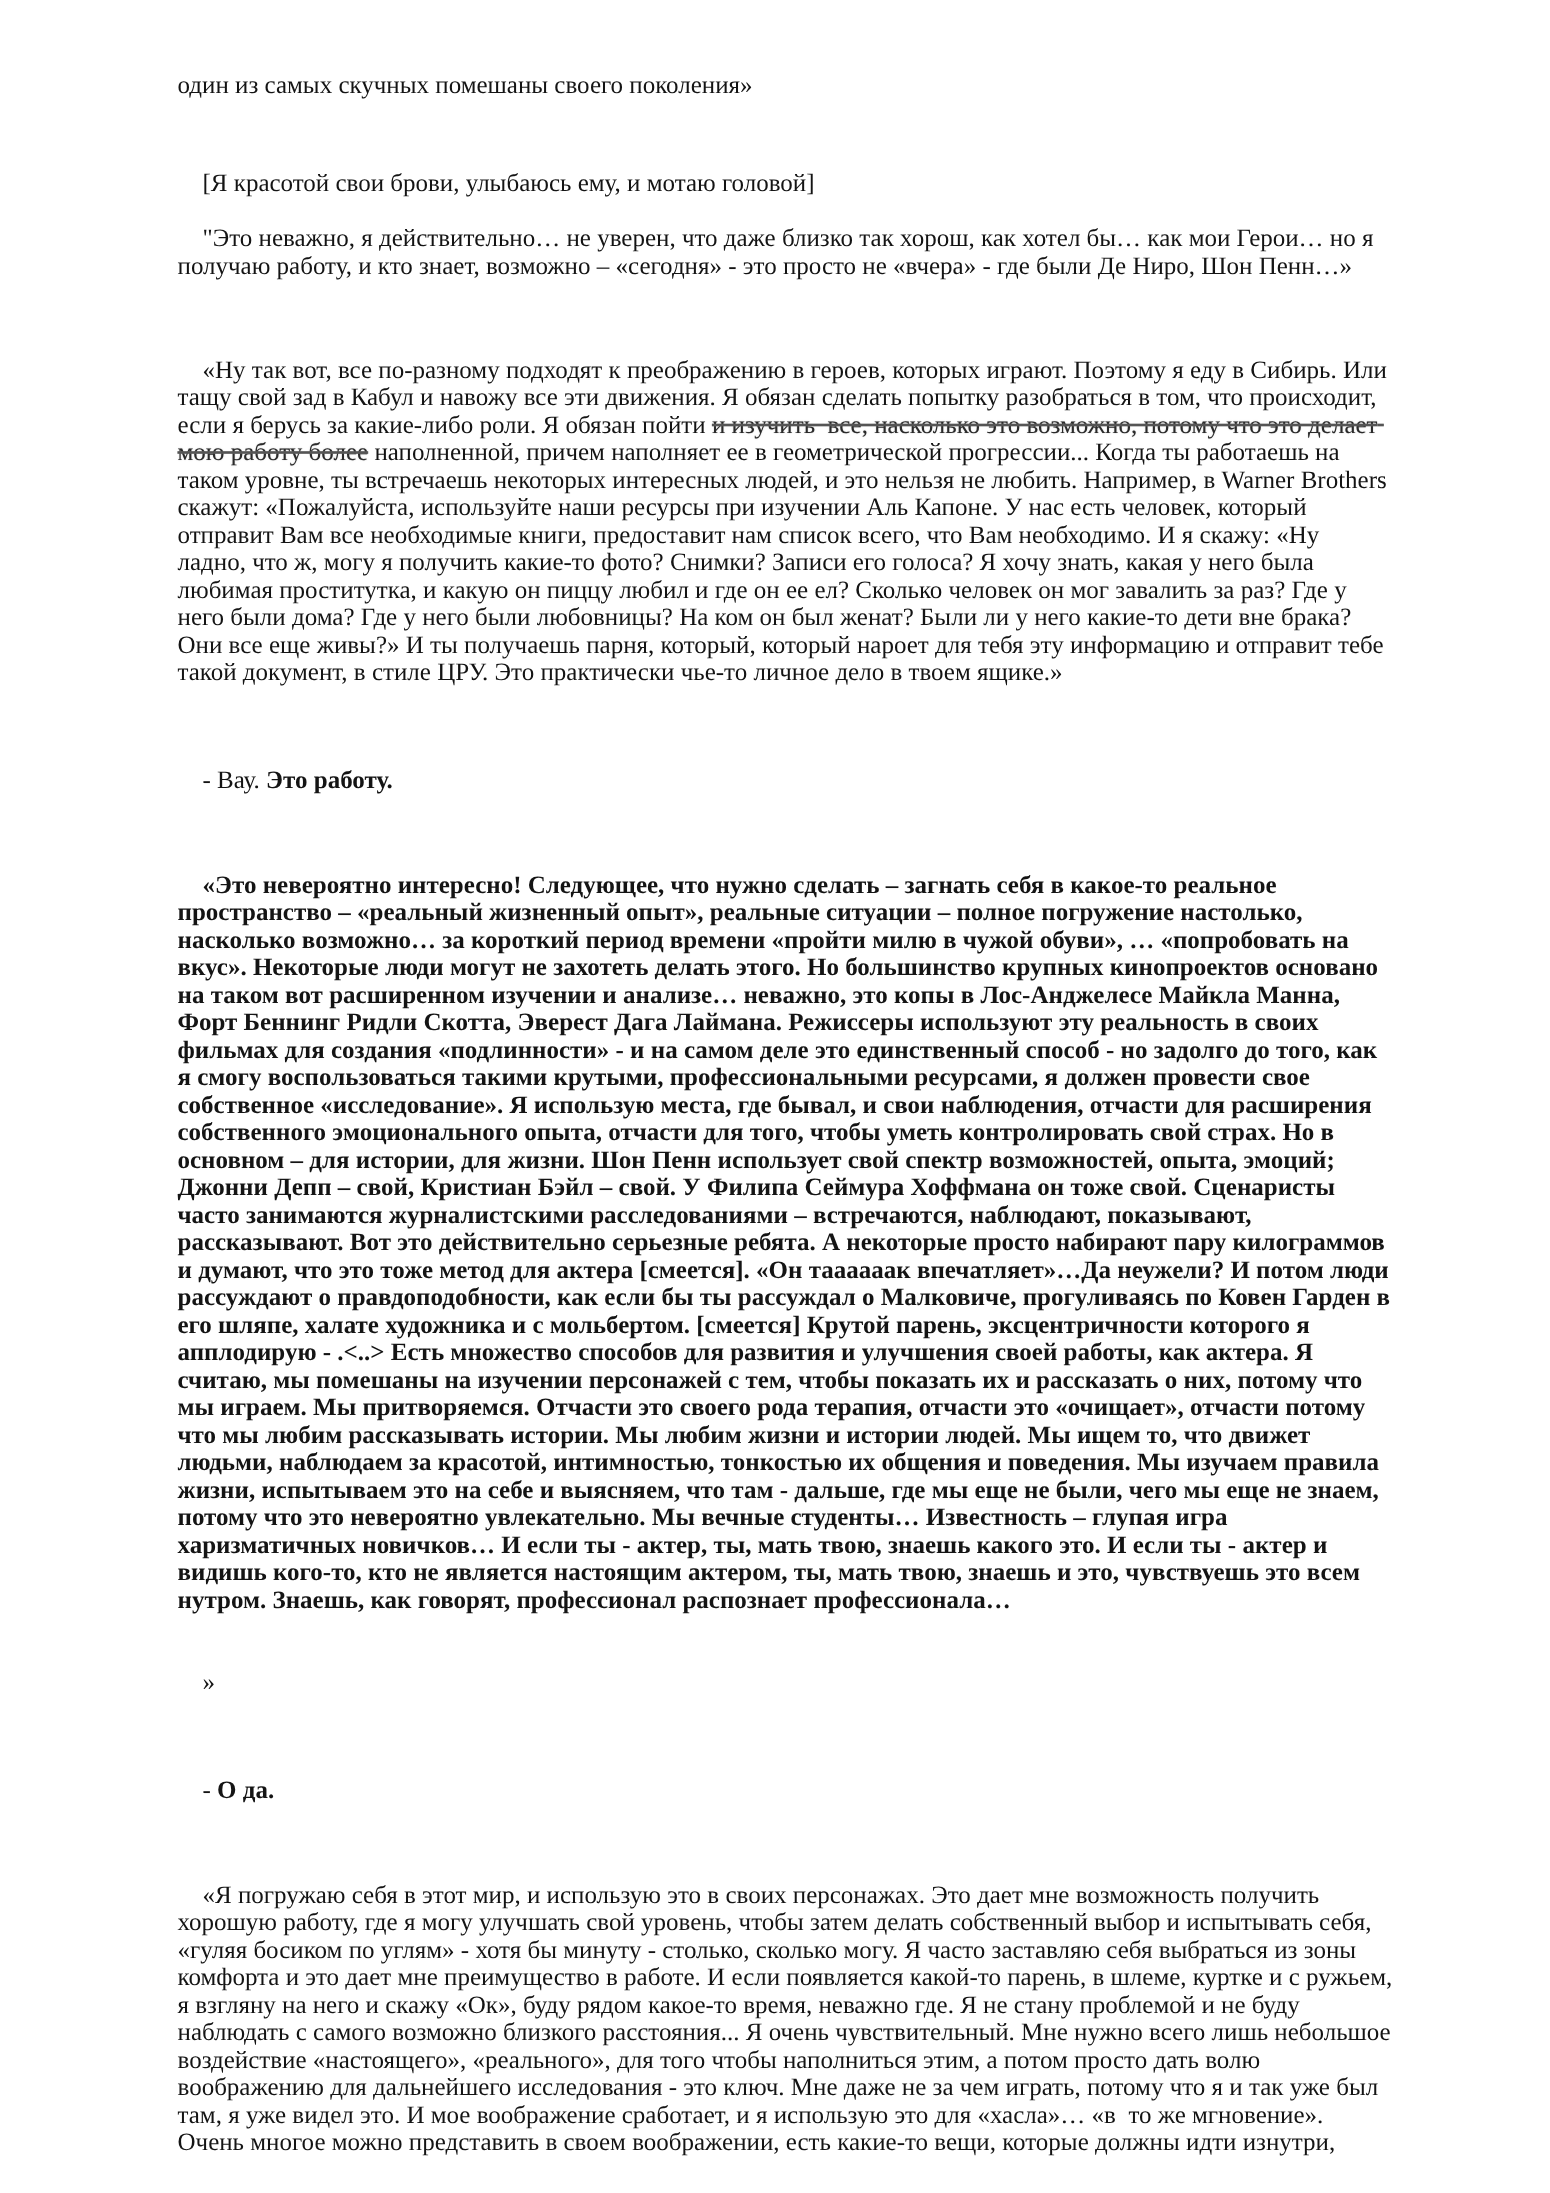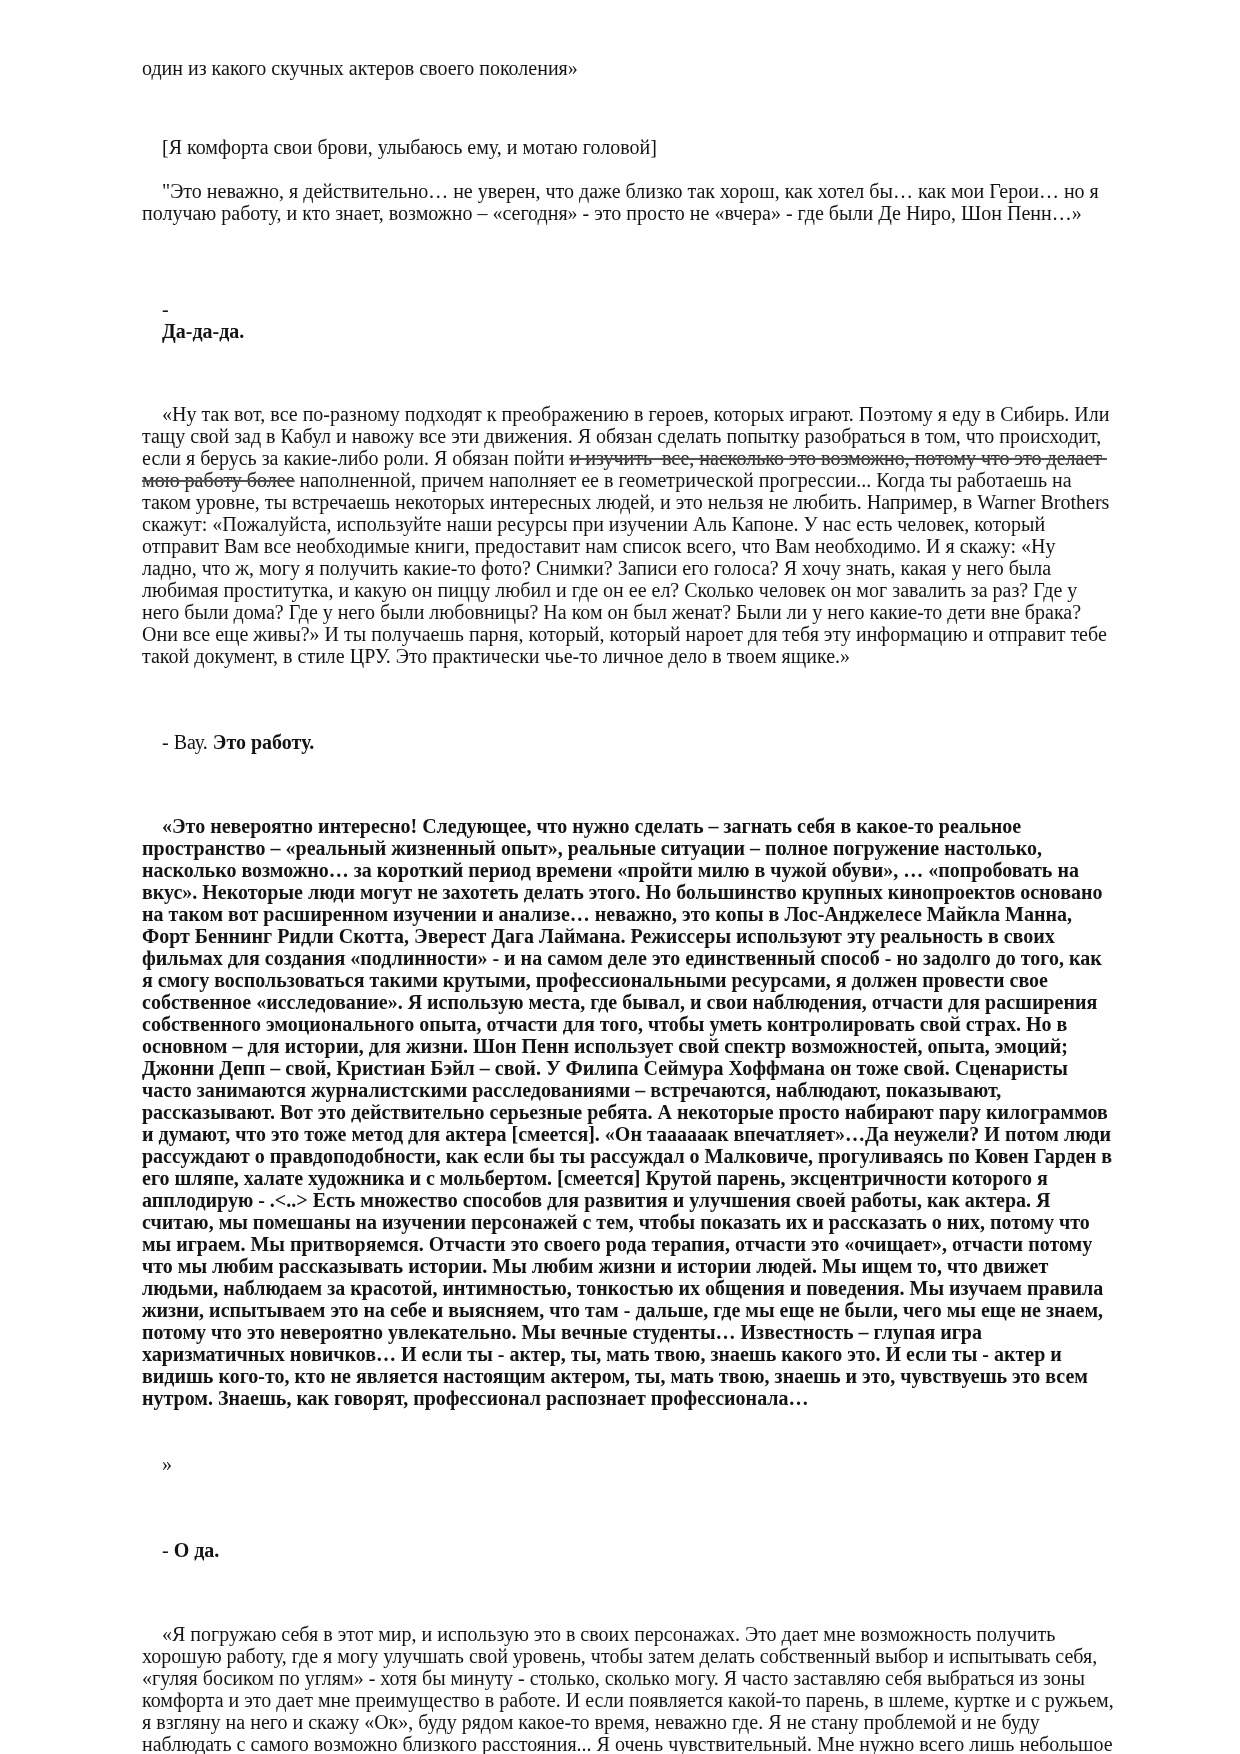--- a/index.html
+++ b/index.html
@@ -60,32 +60,28 @@
     text-shadow: 0 0 1px rgba(120,120,120,0.55);
   }
   .close-quote { margin: 0; }
 </style>
 </head>
 <body>
 
 <div class="doc">
 
   <div class="clip-line">
-    <span class="clip-inner">один из какого скучных актеров своего поколения»</span>
+    <span class="clip-inner">один из самых скучных помешаны своего поколения»</span>
   </div>
 
   <div class="para intro">
-    <span>[Я комфорта свои брови, улыбаюсь ему, и мотаю головой]</span><br>
+    <span>[Я красотой свои брови, улыбаюсь ему, и мотаю головой]</span><br>
     <span>"Это неважно, я действительно… не уверен, что даже близко так хорош, как хотел бы… как мои Герои… но я получаю работу, и кто знает, возможно – «сегодня» - это просто не «вчера» - где были Де Ниро, Шон Пенн…»</span>
   </div>
 
-  <div class="para heading h-dada">
-    <span class="dash-cell">-</span>
-    <span>Да-да-да.</span>
-  </div>
 
   <div class="para p-research">
     <span>«Ну так вот, все по-разному подходят к преображению в героев, которых играют. Поэтому я еду в Сибирь. Или тащу свой зад в Кабул и навожу все эти движения. Я обязан сделать попытку разобраться в том, что происходит, если я берусь за какие-либо роли. Я обязан пойти </span><span class="struck">и изучить  все, насколько это возможно, потому что это делает мою работу более</span><span> наполненной, причем наполняет ее в геометрической прогрессии... Когда ты работаешь на таком уровне, ты встречаешь некоторых интересных людей, и это нельзя не любить. Например, в Warner Brothers скажут: «Пожалуйста, используйте наши ресурсы при изучении Аль Капоне. У нас есть человек, который отправит Вам все необходимые книги, предоставит нам список всего, что Вам необходимо. И я скажу: «Ну ладно, что ж, могу я получить какие-то фото? Снимки? Записи его голоса? Я хочу знать, какая у него была любимая проститутка, и какую он пиццу любил и где он ее ел? Сколько человек он мог завалить за раз? Где у него были дома? Где у него были любовницы? На ком он был женат? Были ли у него какие-то дети вне брака? Они все еще живы?» И ты получаешь парня, который, который нароет для тебя эту информацию и отправит тебе такой документ, в стиле ЦРУ. Это практически чье-то личное дело в твоем ящике.»</span>
   </div>
 
   <div class="para heading h-wow">
     <span class="reg">- Вау. </span><span>Это работу.</span>
   </div>
 
   <div class="para p-method">

